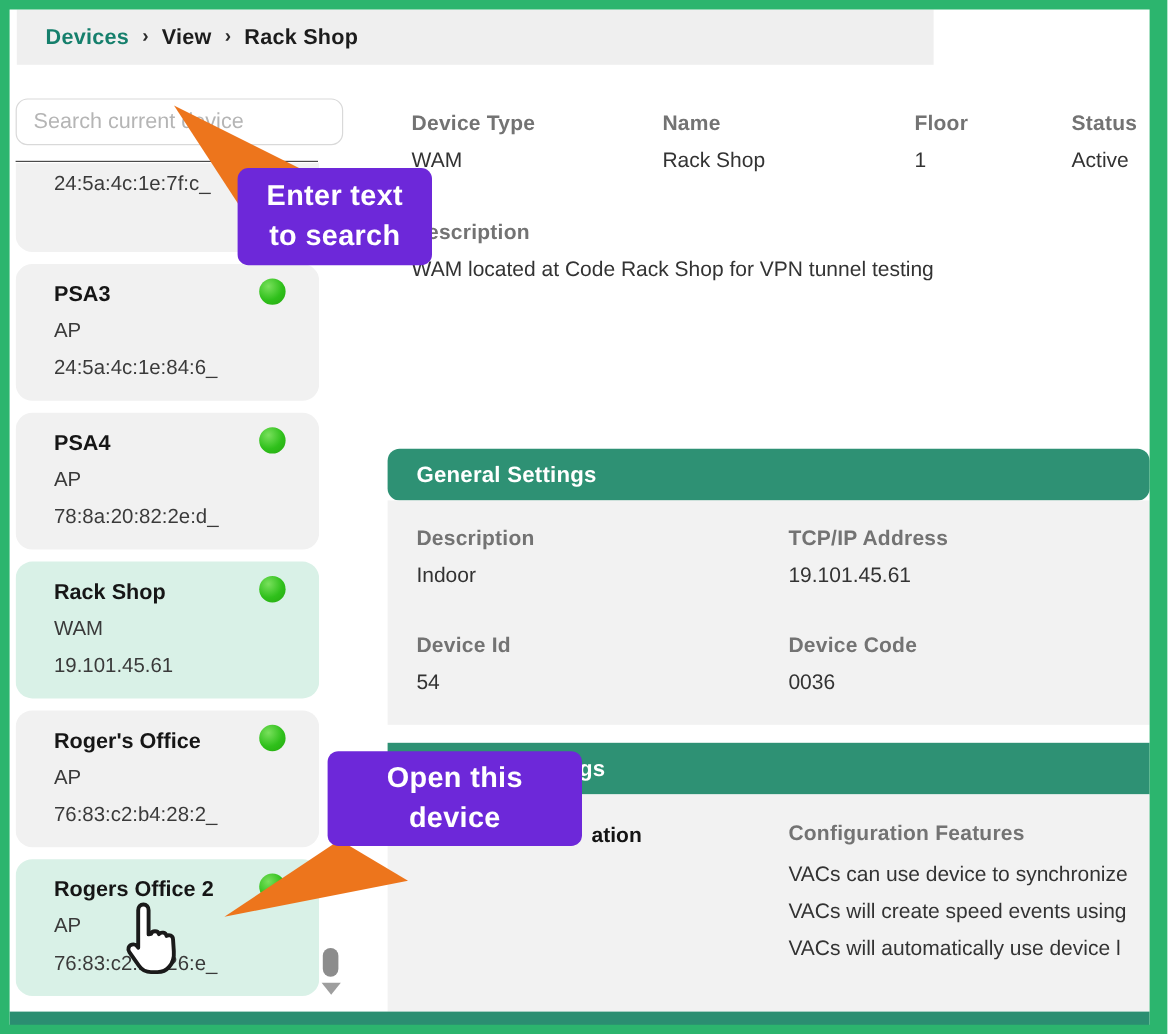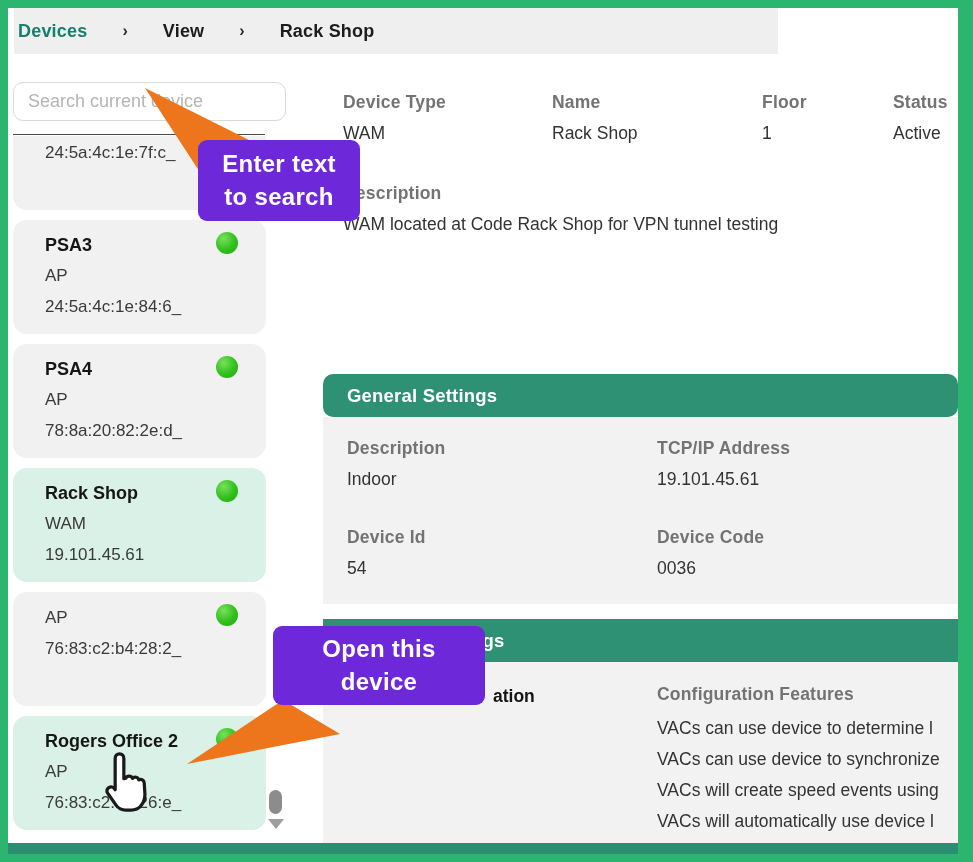--- a/index.html
+++ b/index.html
@@ -18,24 +18,23 @@
     border: solid #2cb56e;
     border-width: 8px 15px 8px 8px;
     pointer-events: none;
     z-index: 90;
   }
   
   .breadcrumb-bar {
     position: absolute; left: 14px; top: 8px; width: 764px; height: 46px;
     background: #efefef;
     display: flex; align-items: center;
-    padding-left: 4px;
+    padding-left: 24px;
     font-size: 18px;
     z-index: 2;
-    gap: 24px;
   }
   .crumb { font-weight: 700; color: #1c1c1c; letter-spacing: .2px; }
   .crumb-link { color: #157f6c; font-weight: 600; cursor: pointer; }
   .bc-sep { margin: 0 11px; font-weight: 700; color: #2b2b2b; font-size: 16px; }
 
   
   .search-input {
     position: absolute; left: 13px; top: 82px; width: 273px; height: 39px;
     border: 1.5px solid #d9d9d9; border-radius: 10px;
     padding: 0 14px; font-size: 18px; color: #333;
@@ -160,20 +159,21 @@
       <div class="device-address">78:8a:20:82:2e:d_</div>
       <span class="status-dot"></span>
     </div>
     <div class="device-card selected">
       <div class="device-name">Rack Shop</div>
       <div class="device-type">WAM</div>
       <div class="device-address">19.101.45.61</div>
       <span class="status-dot"></span>
     </div>
     <div class="device-card">
+      <div class="device-name">Roger's Office</div>
       <div class="device-type">AP</div>
       <div class="device-address">76:83:c2:b4:28:2_</div>
       <span class="status-dot"></span>
     </div>
     <div class="device-card selected">
       <div class="device-name">Rogers Office 2</div>
       <div class="device-type">AP</div>
       <div class="device-address">76:83:c2:b4:26:e_</div>
       <span class="status-dot"></span>
     </div>
@@ -223,21 +223,20 @@
       <div class="field-value">0036</div>
     </div>
   </div>
 
 <div class="panel-header" id="wireless-header">Wireless Settings</div>
 <div class="panel-body" id="wireless-body">
   <div class="wireless-left-fragment">ation</div>
   <div class="features-block">
     <div class="field-label">Configuration Features</div>
     <div class="feature-list">
-        <div class="feature-line">VACs can use device to determine l</div>
         <div class="feature-line">VACs can use device to synchronize</div>
         <div class="feature-line">VACs will create speed events using</div>
         <div class="feature-line">VACs will automatically use device l</div>
       </div>
   </div>
 </div>
 
 <div class="footer-bar"></div>
 
 <svg class="callout-tail" id="tail-search" width="125" height="108">

